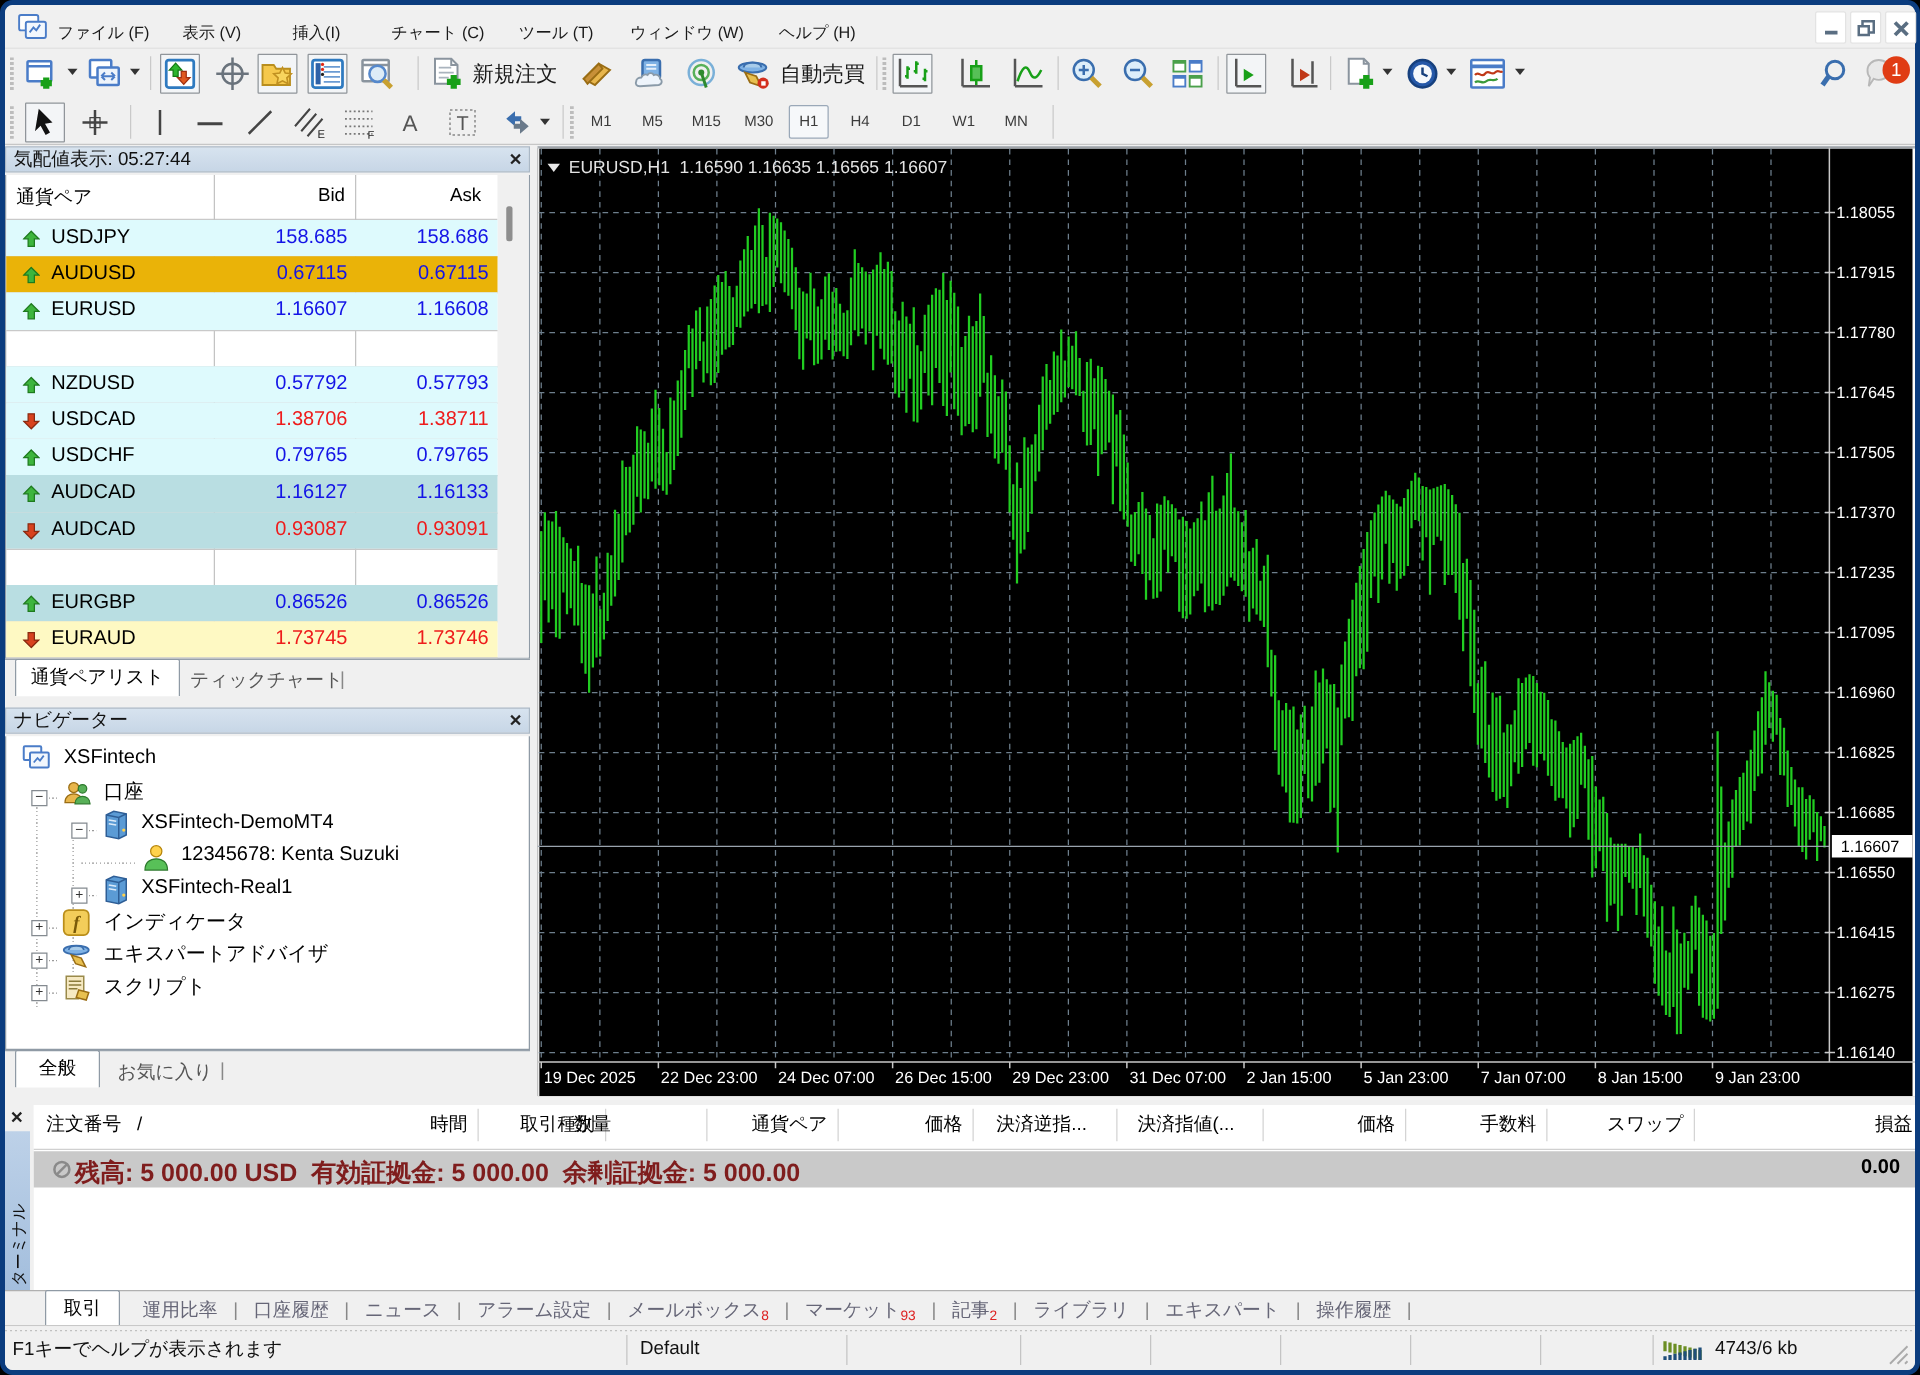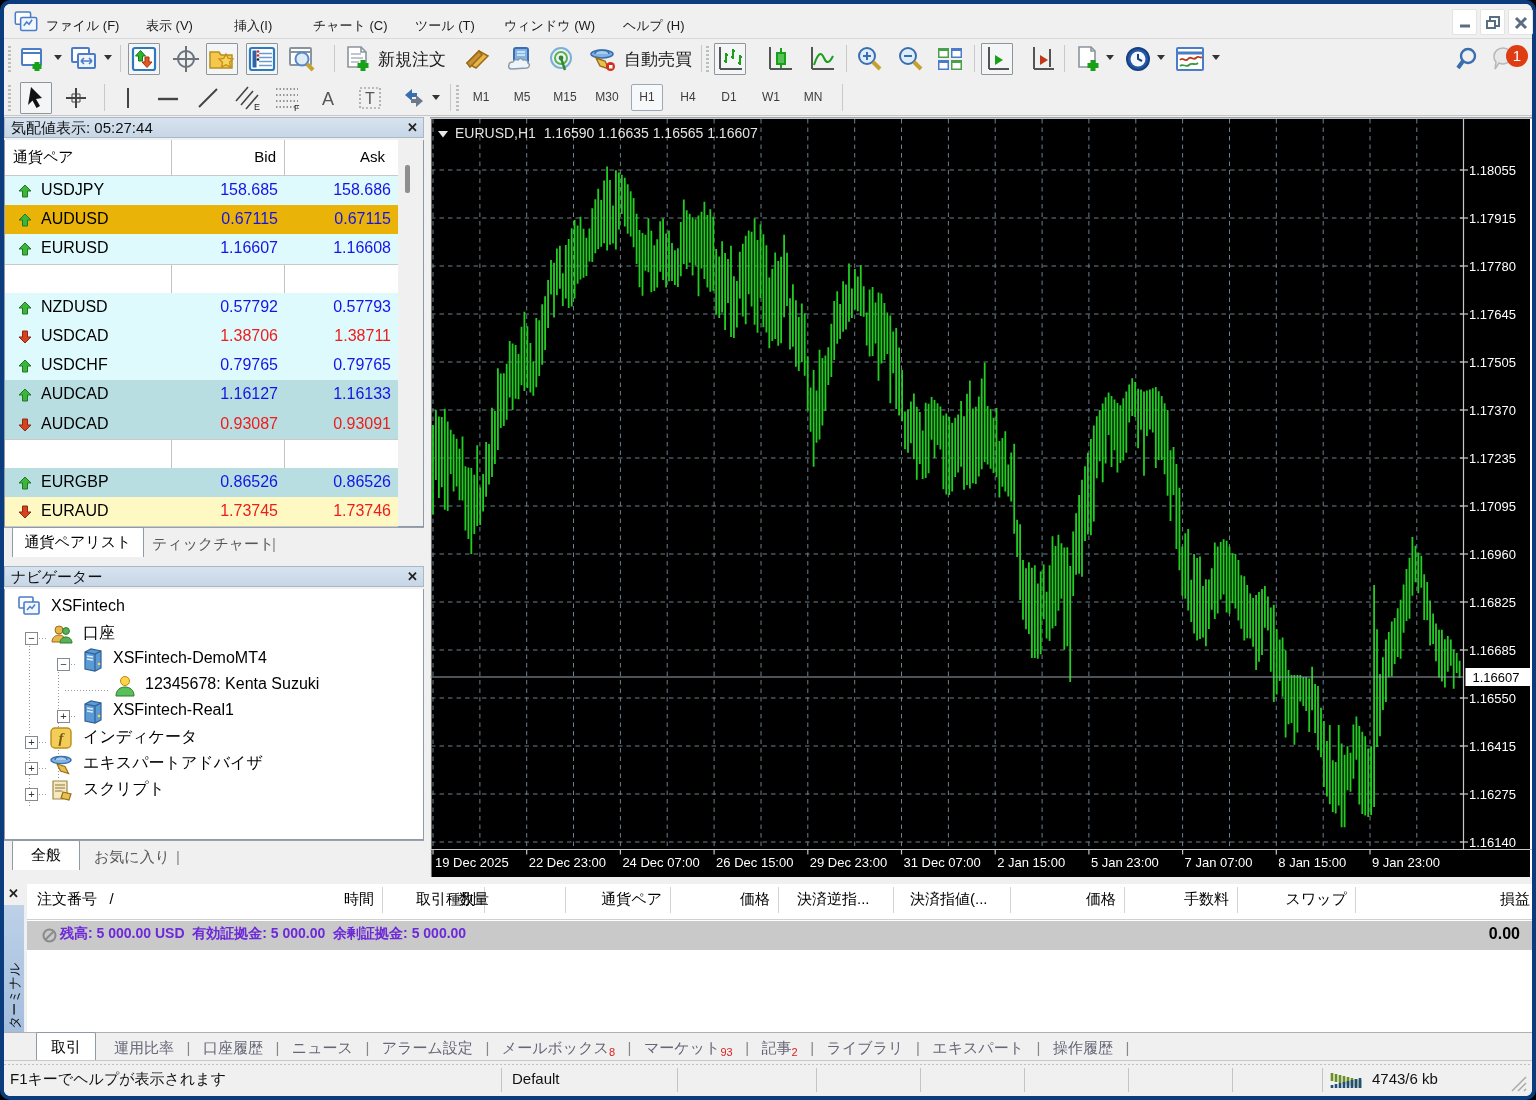--- a/index.html
+++ b/index.html
@@ -668,21 +668,21 @@
       <span class="thead" style="left:1102px;width:100px;text-align:right">手数料</span>
   <div class="tcs" style="left:1328px"></div>
       <span class="thead" style="left:1220px;width:100px;text-align:right">スワップ</span>
   <span class="thead" style="left:1395px;width:108px;text-align:right">損益</span>
  </div>
  <div style="position:absolute;left:23px;top:37px;width:1505px;height:29px;background:#c9c9c9">
   <svg class="abs" style="left:15px;top:7px" width="15" height="15" viewBox="0 0 15 15">
     <circle cx="7.5" cy="7.5" r="6" fill="none" stroke="#8a8a8a" stroke-width="2"></circle>
     <path d="M3.5 11.5l8-8" stroke="#8a8a8a" stroke-width="2"></path>
   </svg>
-  <span style="position:absolute;left:33px;top:4px;font-size:14px;font-weight:bold;color:#6d28d9">残高: 5 000.00 USD&nbsp;&nbsp;有効証拠金: 5 000.00&nbsp;&nbsp;余剰証拠金: 5 000.00</span>
+  <span style="position:absolute;left:33px;top:4px;font-size:20px;font-weight:bold;color:#7f1d1d">残高: 5 000.00 USD&nbsp;&nbsp;有効証拠金: 5 000.00&nbsp;&nbsp;余剰証拠金: 5 000.00</span>
   <span style="position:absolute;right:12px;top:4px;font-size:16px;font-weight:bold;color:#000">0.00</span>
  </div>
 </div>
 <div id="termtabs">
  <div class="tab-on" style="left:32px;top:-1px;width:60px;height:29px;line-height:27px">取引</div>
  <span class="ttab" style="left:110px">運用比率&nbsp;&nbsp;&nbsp;<span class="tabsep">|</span>&nbsp;&nbsp;&nbsp;口座履歴&nbsp;&nbsp;&nbsp;<span class="tabsep">|</span>&nbsp;&nbsp;&nbsp;ニュース&nbsp;&nbsp;&nbsp;<span class="tabsep">|</span>&nbsp;&nbsp;&nbsp;アラーム設定&nbsp;&nbsp;&nbsp;<span class="tabsep">|</span>&nbsp;&nbsp;&nbsp;メールボックス<span class="tsub">8</span>&nbsp;&nbsp;&nbsp;<span class="tabsep">|</span>&nbsp;&nbsp;&nbsp;マーケット<span class="tsub">93</span>&nbsp;&nbsp;&nbsp;<span class="tabsep">|</span>&nbsp;&nbsp;&nbsp;記事<span class="tsub">2</span>&nbsp;&nbsp;&nbsp;<span class="tabsep">|</span>&nbsp;&nbsp;&nbsp;ライブラリ&nbsp;&nbsp;&nbsp;<span class="tabsep">|</span>&nbsp;&nbsp;&nbsp;エキスパート&nbsp;&nbsp;&nbsp;<span class="tabsep">|</span>&nbsp;&nbsp;&nbsp;操作履歴&nbsp;&nbsp;&nbsp;<span class="tabsep">|</span></span>
 </div>
 
 <div id="status">
  <div style="position:absolute;left:0;top:3px;width:1528px;height:1px;background:repeating-linear-gradient(90deg,#c0c0c0 0 2px,transparent 2px 4px)"></div>

